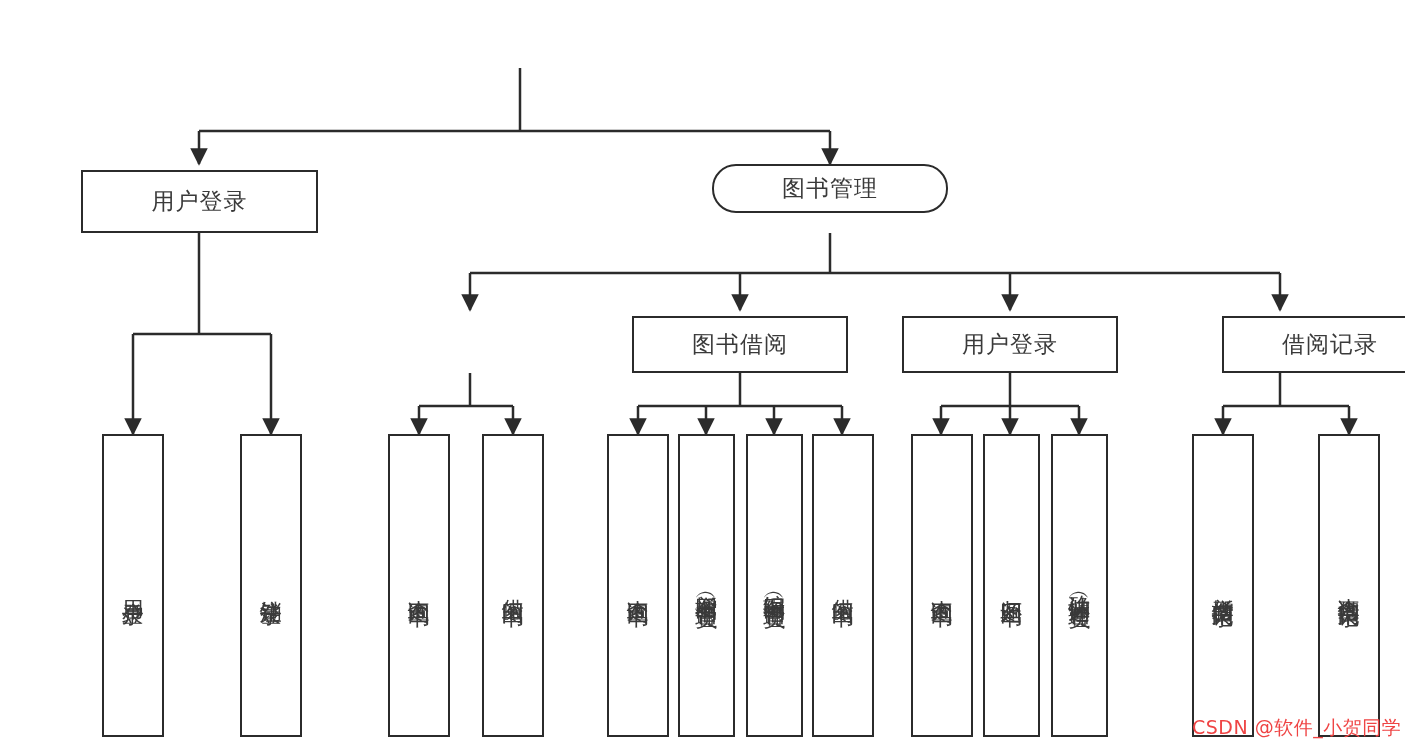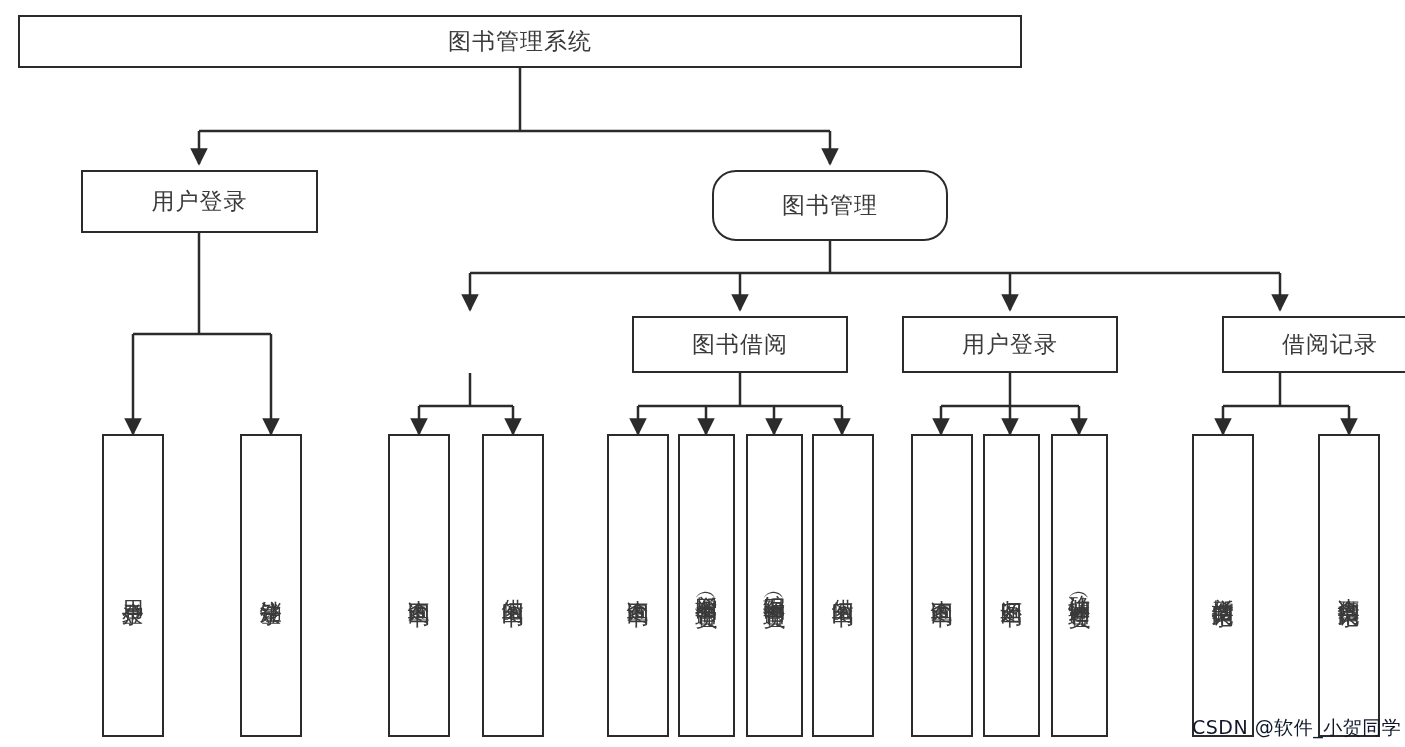--- a/index.html
+++ b/index.html
@@ -52,21 +52,21 @@
     font-size: 22px;
     line-height: 1.16;
     letter-spacing: 2px;
     color: #3a3a3a;
     text-align: center;
     max-height: 100%;
   }
   .watermark {
     position: absolute;
     font-size: 19px;
-    color: #0f172a;
+    color: #ef4444;
     white-space: nowrap;
     letter-spacing: 0.5px;
   }
 </style>
 </head>
 <body>
 
 <div id="diagram-root">
 
   <svg id="diagram-svg" viewBox="0 0 1405 747" xmlns="http://www.w3.org/2000/svg">
@@ -112,28 +112,25 @@
       <path d="M 1010 406 L 1010 434" marker-end="url(#arrow)"></path>
       <path d="M 1079 406 L 1079 434" marker-end="url(#arrow)"></path>
 
       <path d="M 1280 373 L 1280 406"></path>
       <path d="M 1223 406 L 1349 406"></path>
       <path d="M 1223 406 L 1223 434" marker-end="url(#arrow)"></path>
       <path d="M 1349 406 L 1349 434" marker-end="url(#arrow)"></path>
     </g>
   </svg>
 
-  <div class="node" style="left:18px; top:15px; width:1004px; height:53px;">
-    <span class="label-h">图书管理系统</span>
-  </div>
 
   <div class="node" style="left:81px; top:170px; width:237px; height:63px;">
     <span class="label-h">用户登录</span>
   </div>
-  <div class="node" style="left:712px; top:170px; width:236px; height:71px;border-radius:24px;">
+  <div class="node" style="left:712px; top:164px; width:236px; height:49px;border-radius:24px;">
     <span class="label-h">图书管理</span>
   </div>
 
   <div class="node" style="left:632px; top:316px; width:216px; height:57px;">
     <span class="label-h">图书借阅</span>
   </div>
   <div class="node" style="left:902px; top:316px; width:216px; height:57px;">
     <span class="label-h">用户登录</span>
   </div>
   <div class="node" style="left:1222px; top:316px; width:216px; height:57px;">

